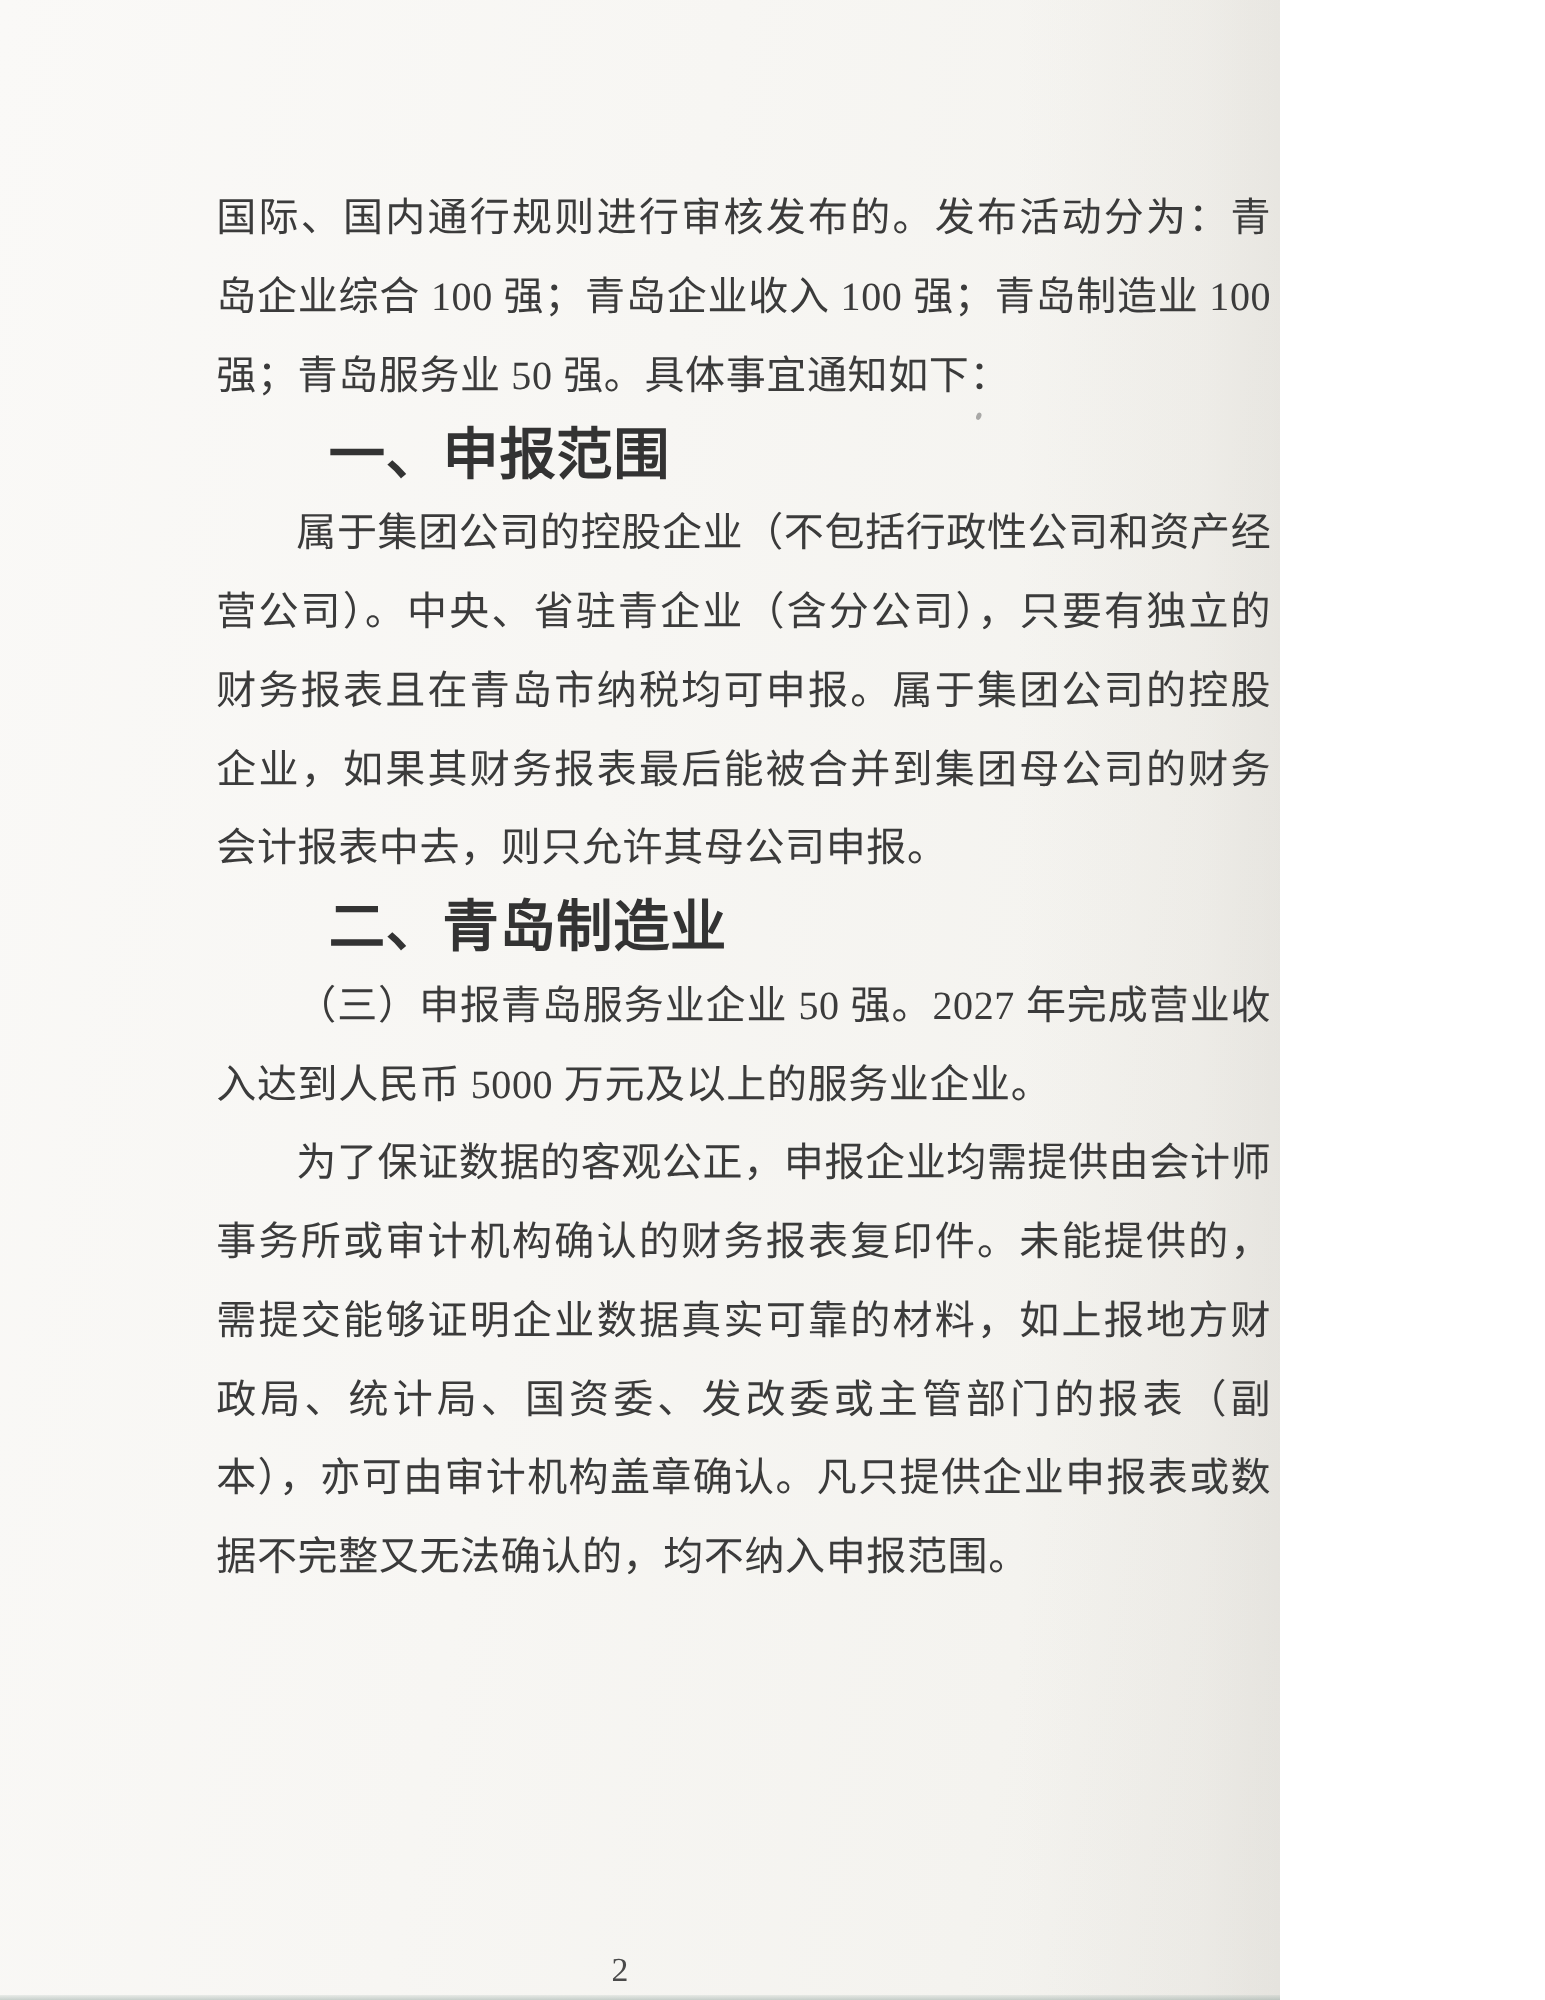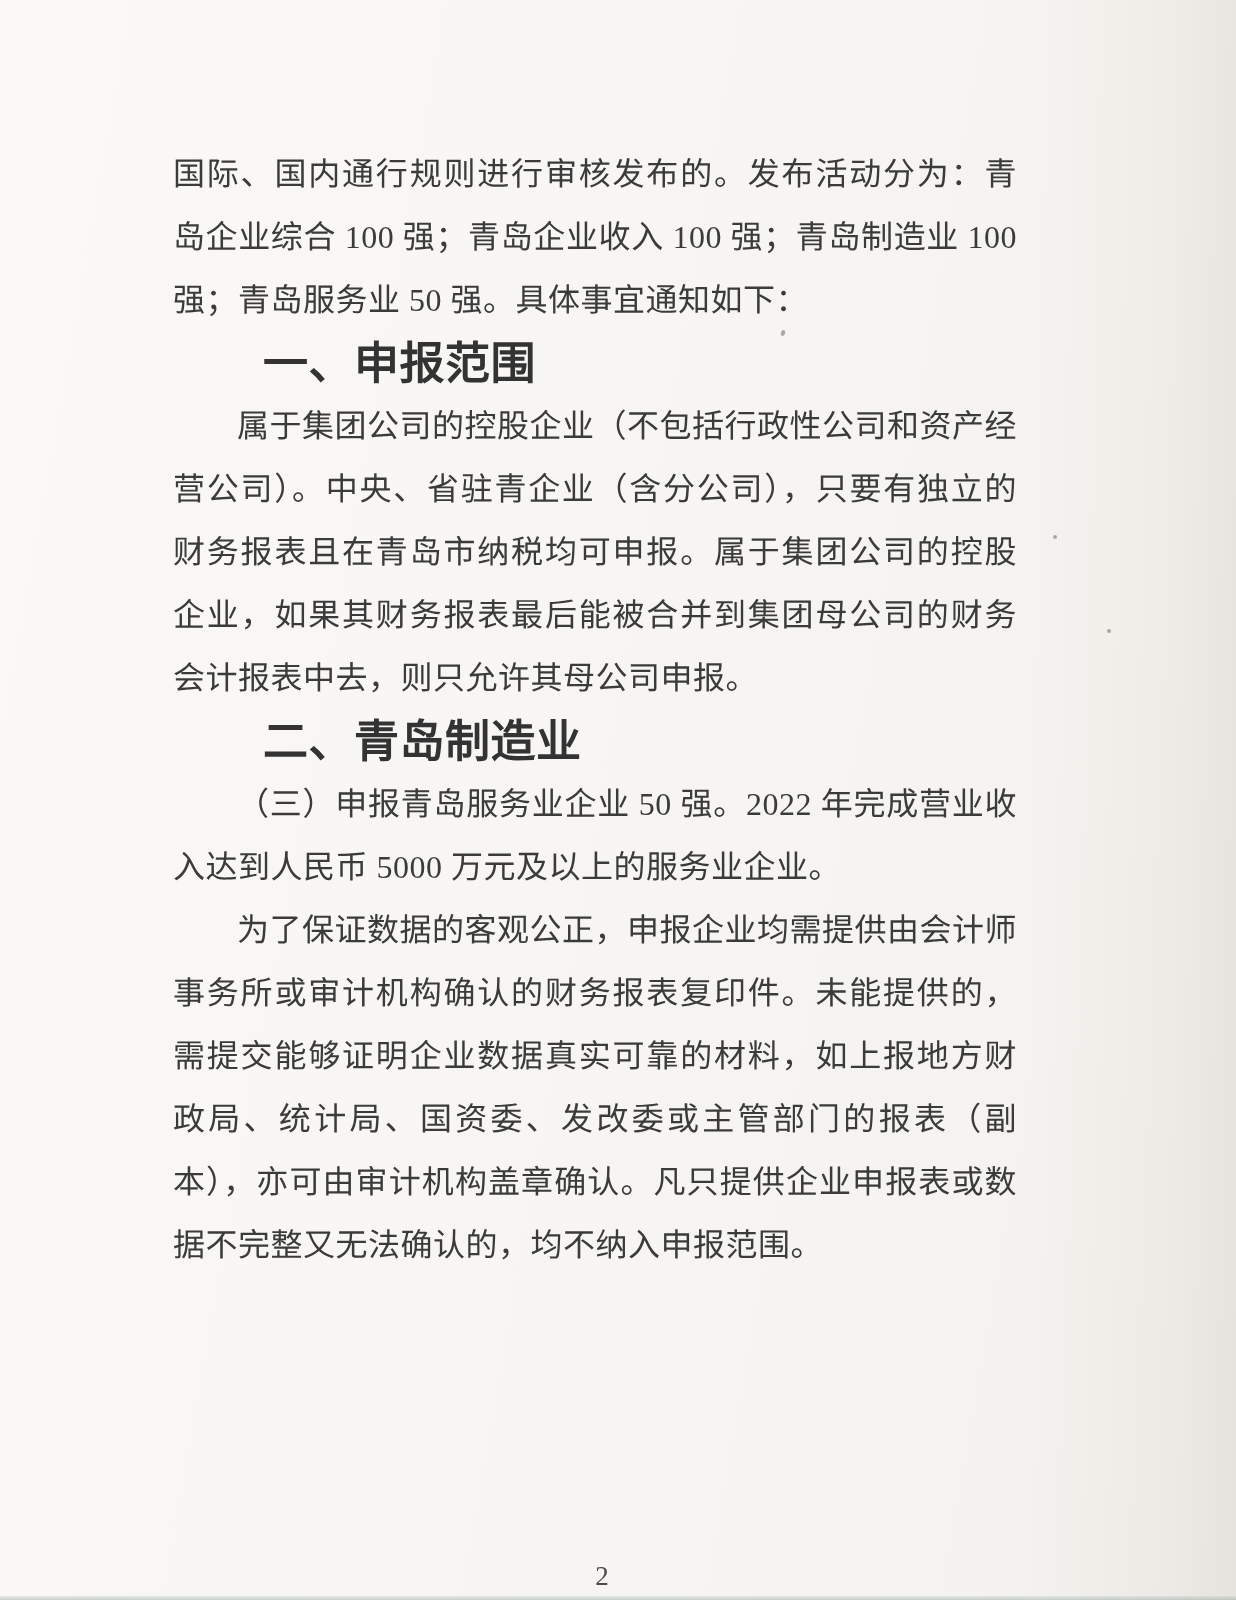--- a/index.html
+++ b/index.html
@@ -1,21 +1,21 @@
 <!DOCTYPE html>
 <html lang="zh-CN" style="--ink: #3b3b3b;"><head>
 <meta charset="utf-8">
 <style>
   html, body {
     margin: 0;
     padding: 0;
   }
   .page {
     position: relative;
-    width: 1236px;
+    width: 1024px;
     height: 1600px;
     overflow: hidden;
     background: linear-gradient(100deg, #faf9f7 0%, #f7f6f3 45%, #f4f3ef 80%, #f0efeb 100%);
     font-family: "Liberation Serif", "DejaVu Serif", serif;
     color: var(--ink, #3b3b3b);
   }
   
   .paper-shade {
     position: absolute;
     top: 0; right: 0;
@@ -87,21 +87,21 @@
     <p class="para no-indent">国际、国内通行规则进行审核发布的。发布活动分为：青岛企业综合 100 强；青岛企业收入 100 强；青岛制造业 100 强；青岛服务业 50 强。具体事宜通知如下：</p>
 
     <h2 class="heading">一、申报范围</h2>
 
     <p class="para">属于集团公司的控股企业（不包括行政性公司和资产经营公司）。中央、省驻青企业（含分公司），只要有独立的财务报表且在青岛市纳税均可申报。属于集团公司的控股企业，如果其财务报表最后能被合并到集团母公司的财务会计报表中去，则只允许其母公司申报。</p>
 
     <h2 class="heading">二、青岛制造业</h2>
 
 
 
-    <p class="para">（三）申报青岛服务业企业 50 强。2022 年完成营业收入达到人民币 5000 万元及以上的服务业企业。</p>
+    <p class="para">（三）申报青岛服务业企业 50 强。2027 年完成营业收入达到人民币 5000 万元及以上的服务业企业。</p>
 
     <p class="para">为了保证数据的客观公正，申报企业均需提供由会计师事务所或审计机构确认的财务报表复印件。未能提供的，需提交能够证明企业数据真实可靠的材料，如上报地方财政局、统计局、国资委、发改委或主管部门的报表（副本），亦可由审计机构盖章确认。凡只提供企业申报表或数据不完整又无法确认的，均不纳入申报范围。</p>
   </div>
 
   <div class="speck s1"></div>
   <div class="speck s2"></div>
   <div class="speck s3"></div>
 
   <div class="footer-page-number">2</div>
 

